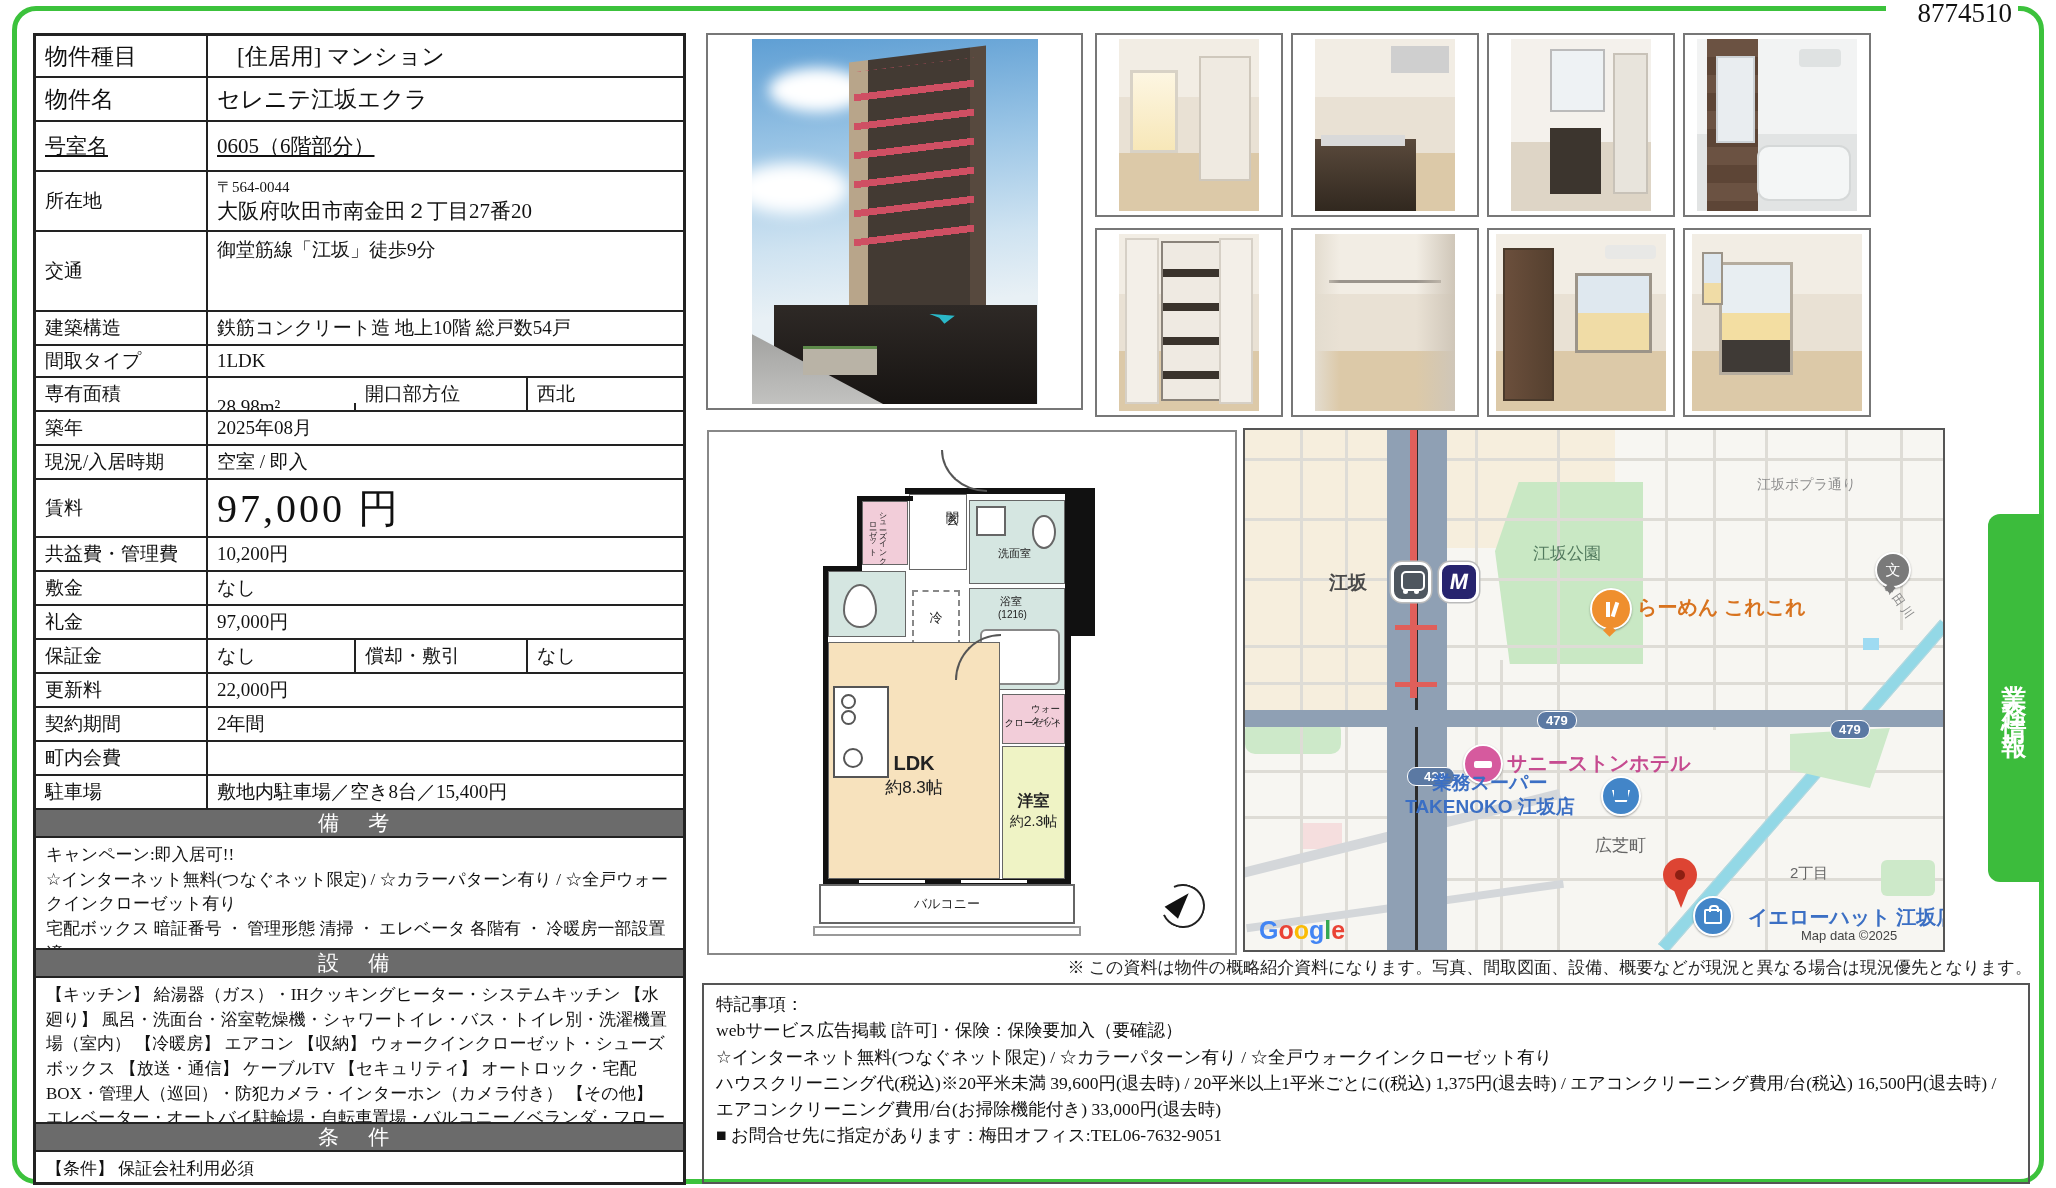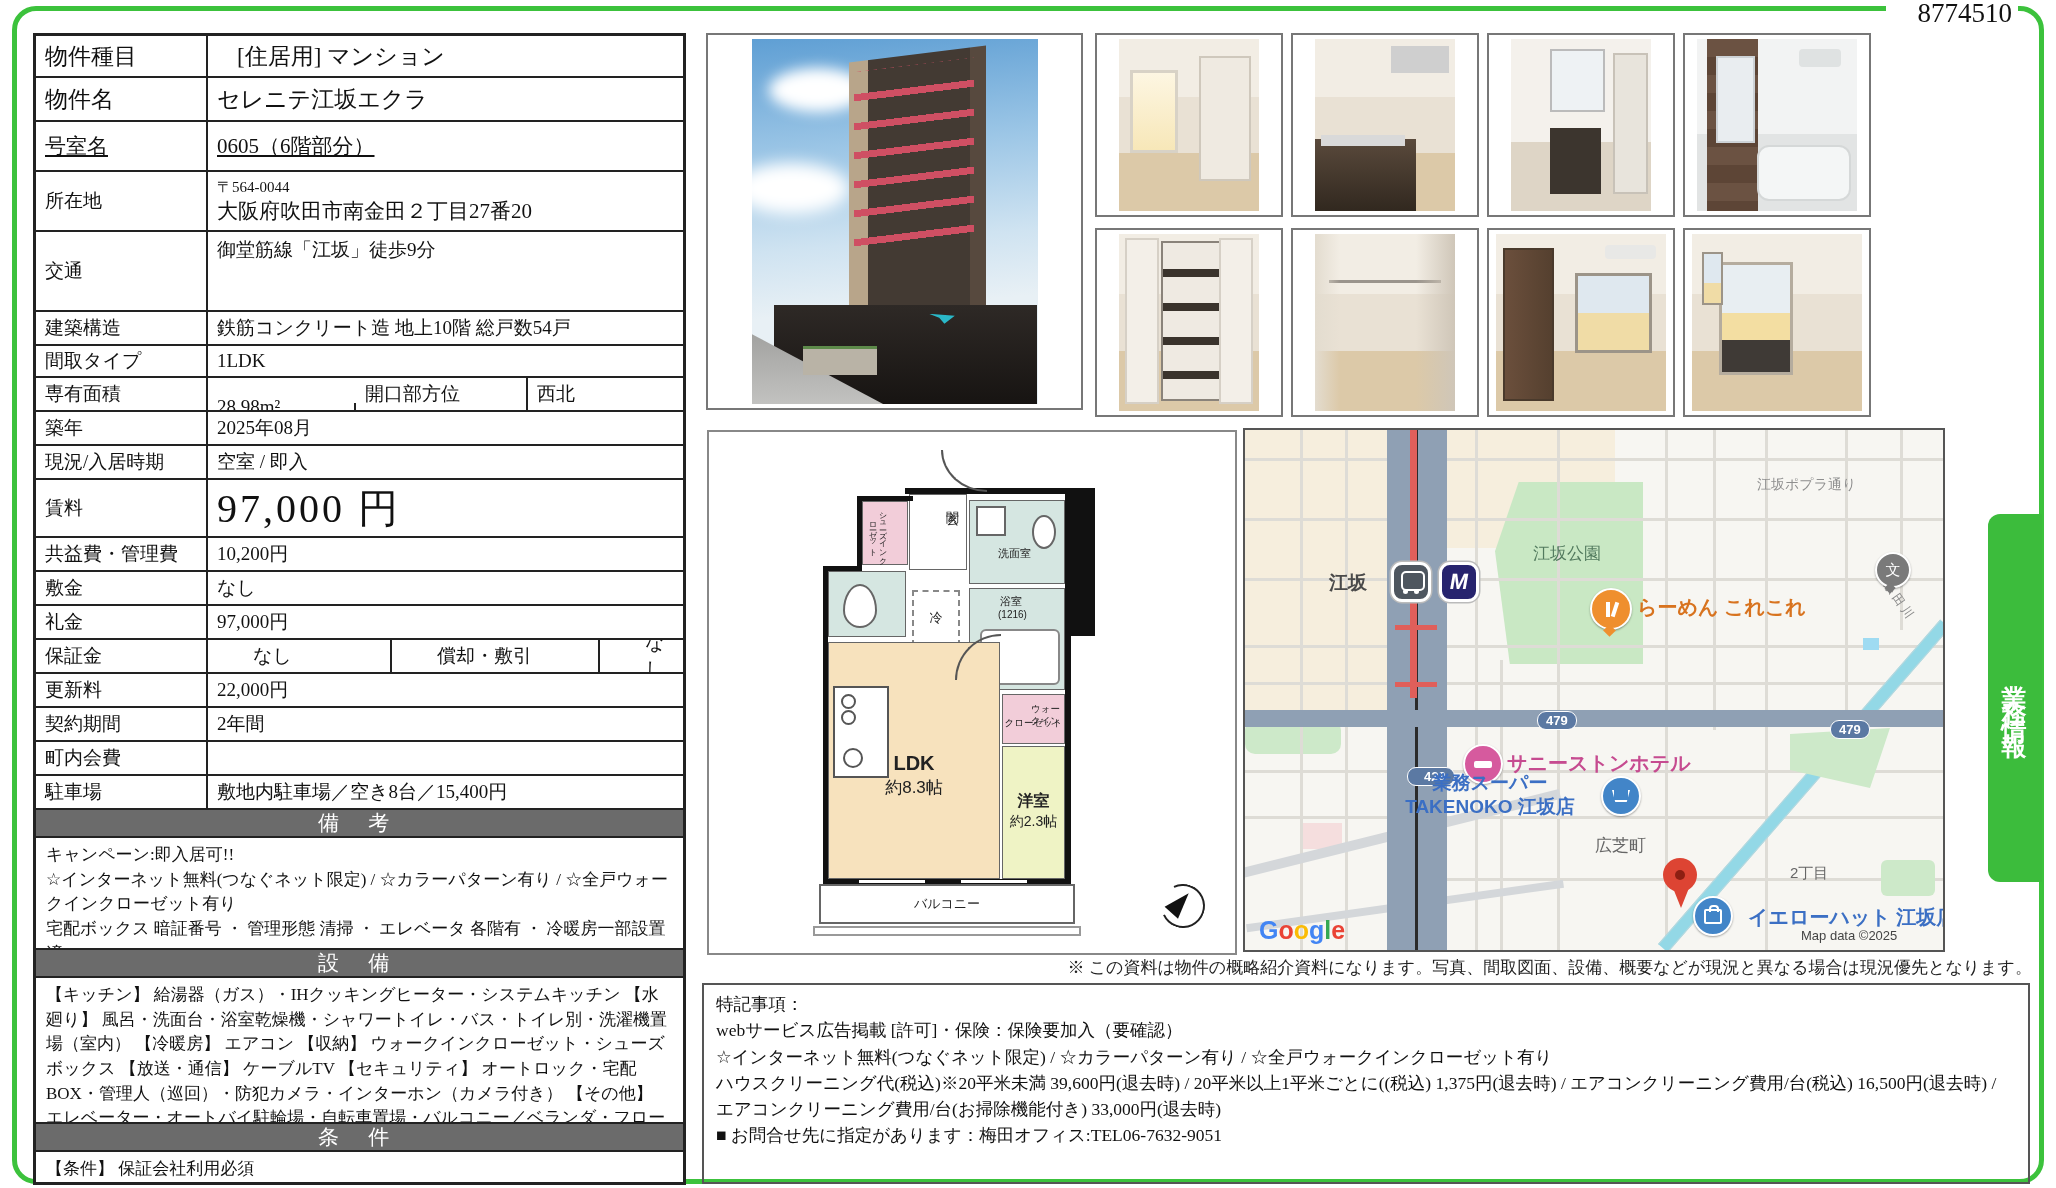--- a/index.html
+++ b/index.html
@@ -119,21 +119,21 @@
         <div class="tval">10,200円</div>
       </div>
       <div class="trow" style="height: 34px;">
         <div class="tlabel">敷金</div>
         <div class="tval">なし</div>
       </div>
       <div class="trow" style="height: 34px;">
         <div class="tlabel">礼金</div>
         <div class="tval">97,000円</div>
       </div>
-      <div class="trow" style="height: 34px; gap: 36px;">
+      <div class="trow" style="height: 34px;">
         <div class="tlabel">保証金</div>
         <div class="tcell" style="width: 148px; flex: 0 0 148px; border-right: 2px solid rgb(34, 34, 34);">なし</div>
         <div class="tcell" style="width: 172px; flex: 0 0 172px; border-right: 2px solid rgb(34, 34, 34);">償却・敷引</div>
         <div class="tcell" style="flex: 1 1 0%;">なし</div>
       </div>
       <div class="trow" style="height: 34px;">
         <div class="tlabel">更新料</div>
         <div class="tval">22,000円</div>
       </div>
       <div class="trow" style="height: 34px;">

